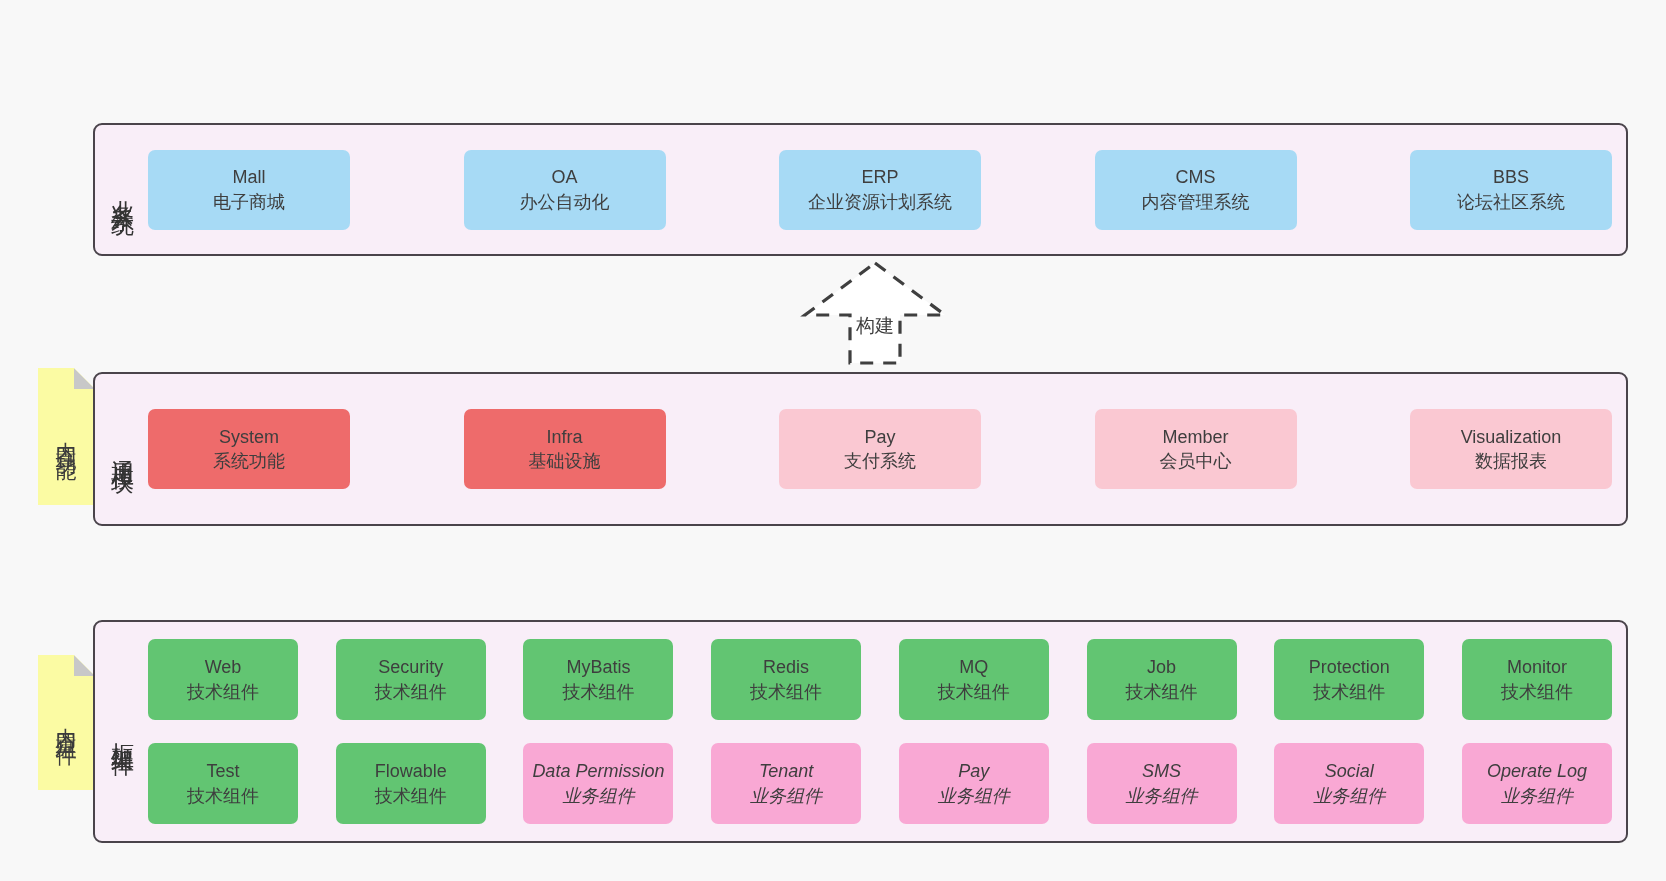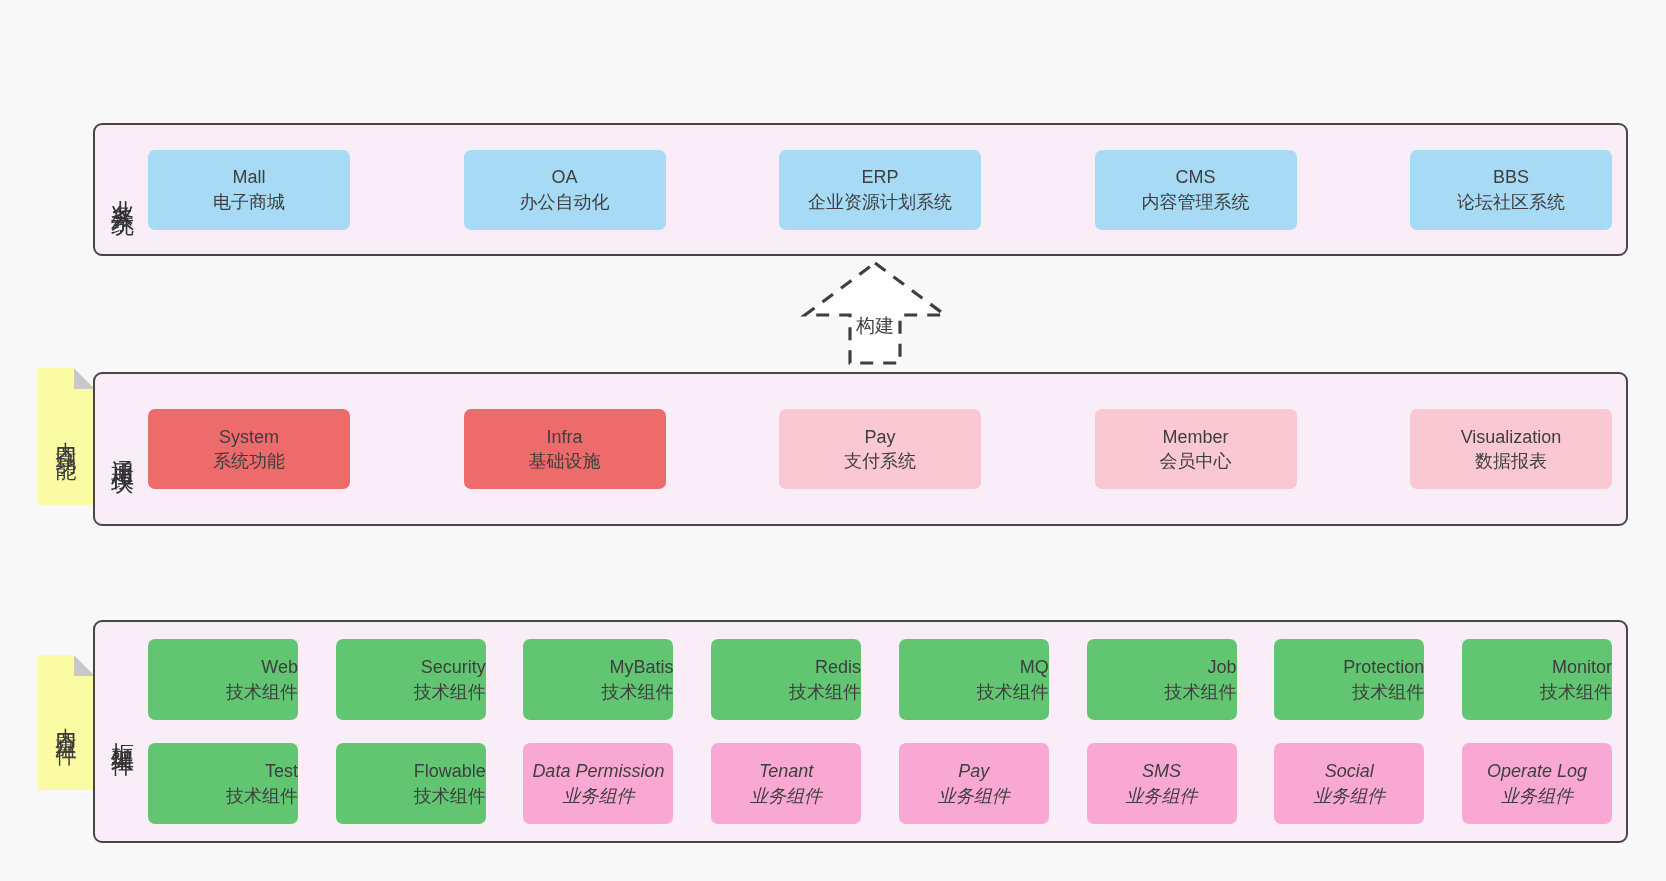--- a/index.html
+++ b/index.html
@@ -71,21 +71,21 @@
     text-align:center;
     border-radius:7px;
     font-size:18px;line-height:1.35;
     color:#3e3e3e;
   }
   .box-lg{width:202px;height:80px;}
   .box-sm{width:150px;height:81px;}
   .blue{background:#a7daf5;}
   .red{background:#ee6b6b;}
   .pink{background:#fac8d2;}
-  .green{background:#62c572;align-items:flex-end;}
+  .green{background:#62c572;}
   .lightgreen{background:#f9a8d4;font-style:italic;}
   .box-name,.box-desc{display:block;}
 
   
   .arrow{position:absolute;width:150px;height:113px;z-index:2;}
   #arrow-build{left:800px;top:257px;}
   #arrow-impl{left:816px;top:505px;}
   .arrow svg{display:block;}
   .arrow-label{
     position:absolute;left:50%;top:55px;transform:translateX(-50%);

